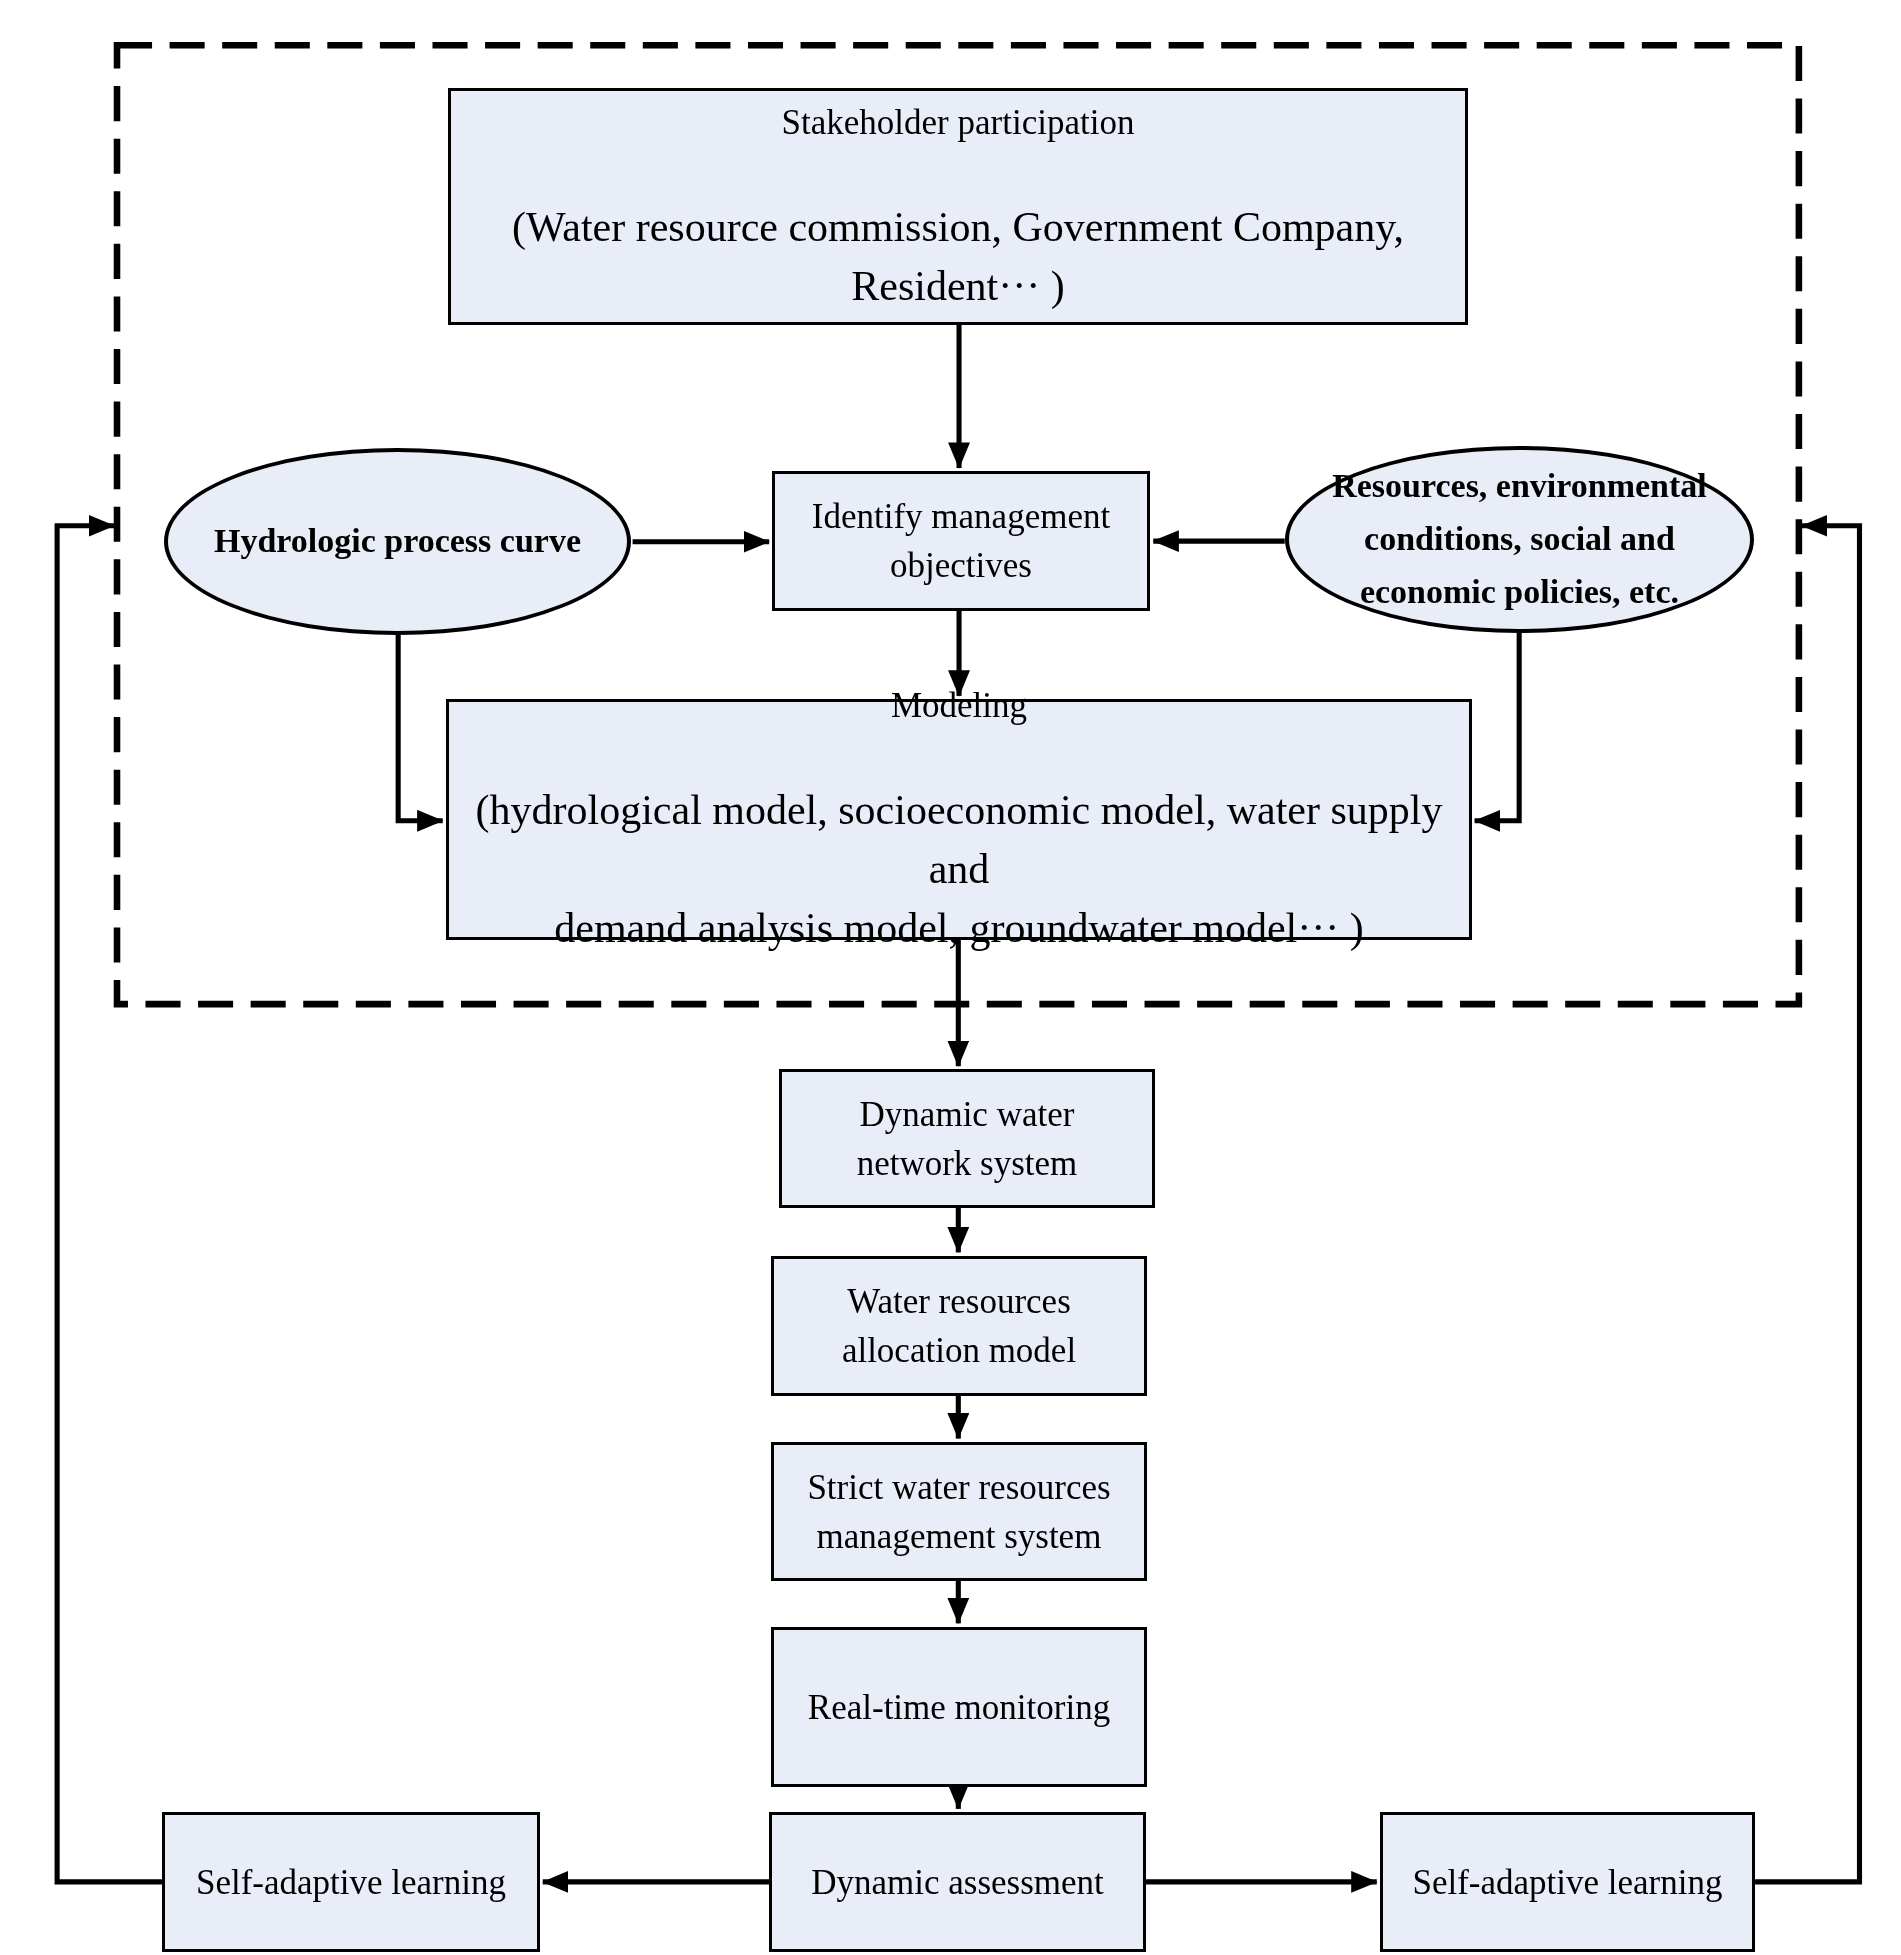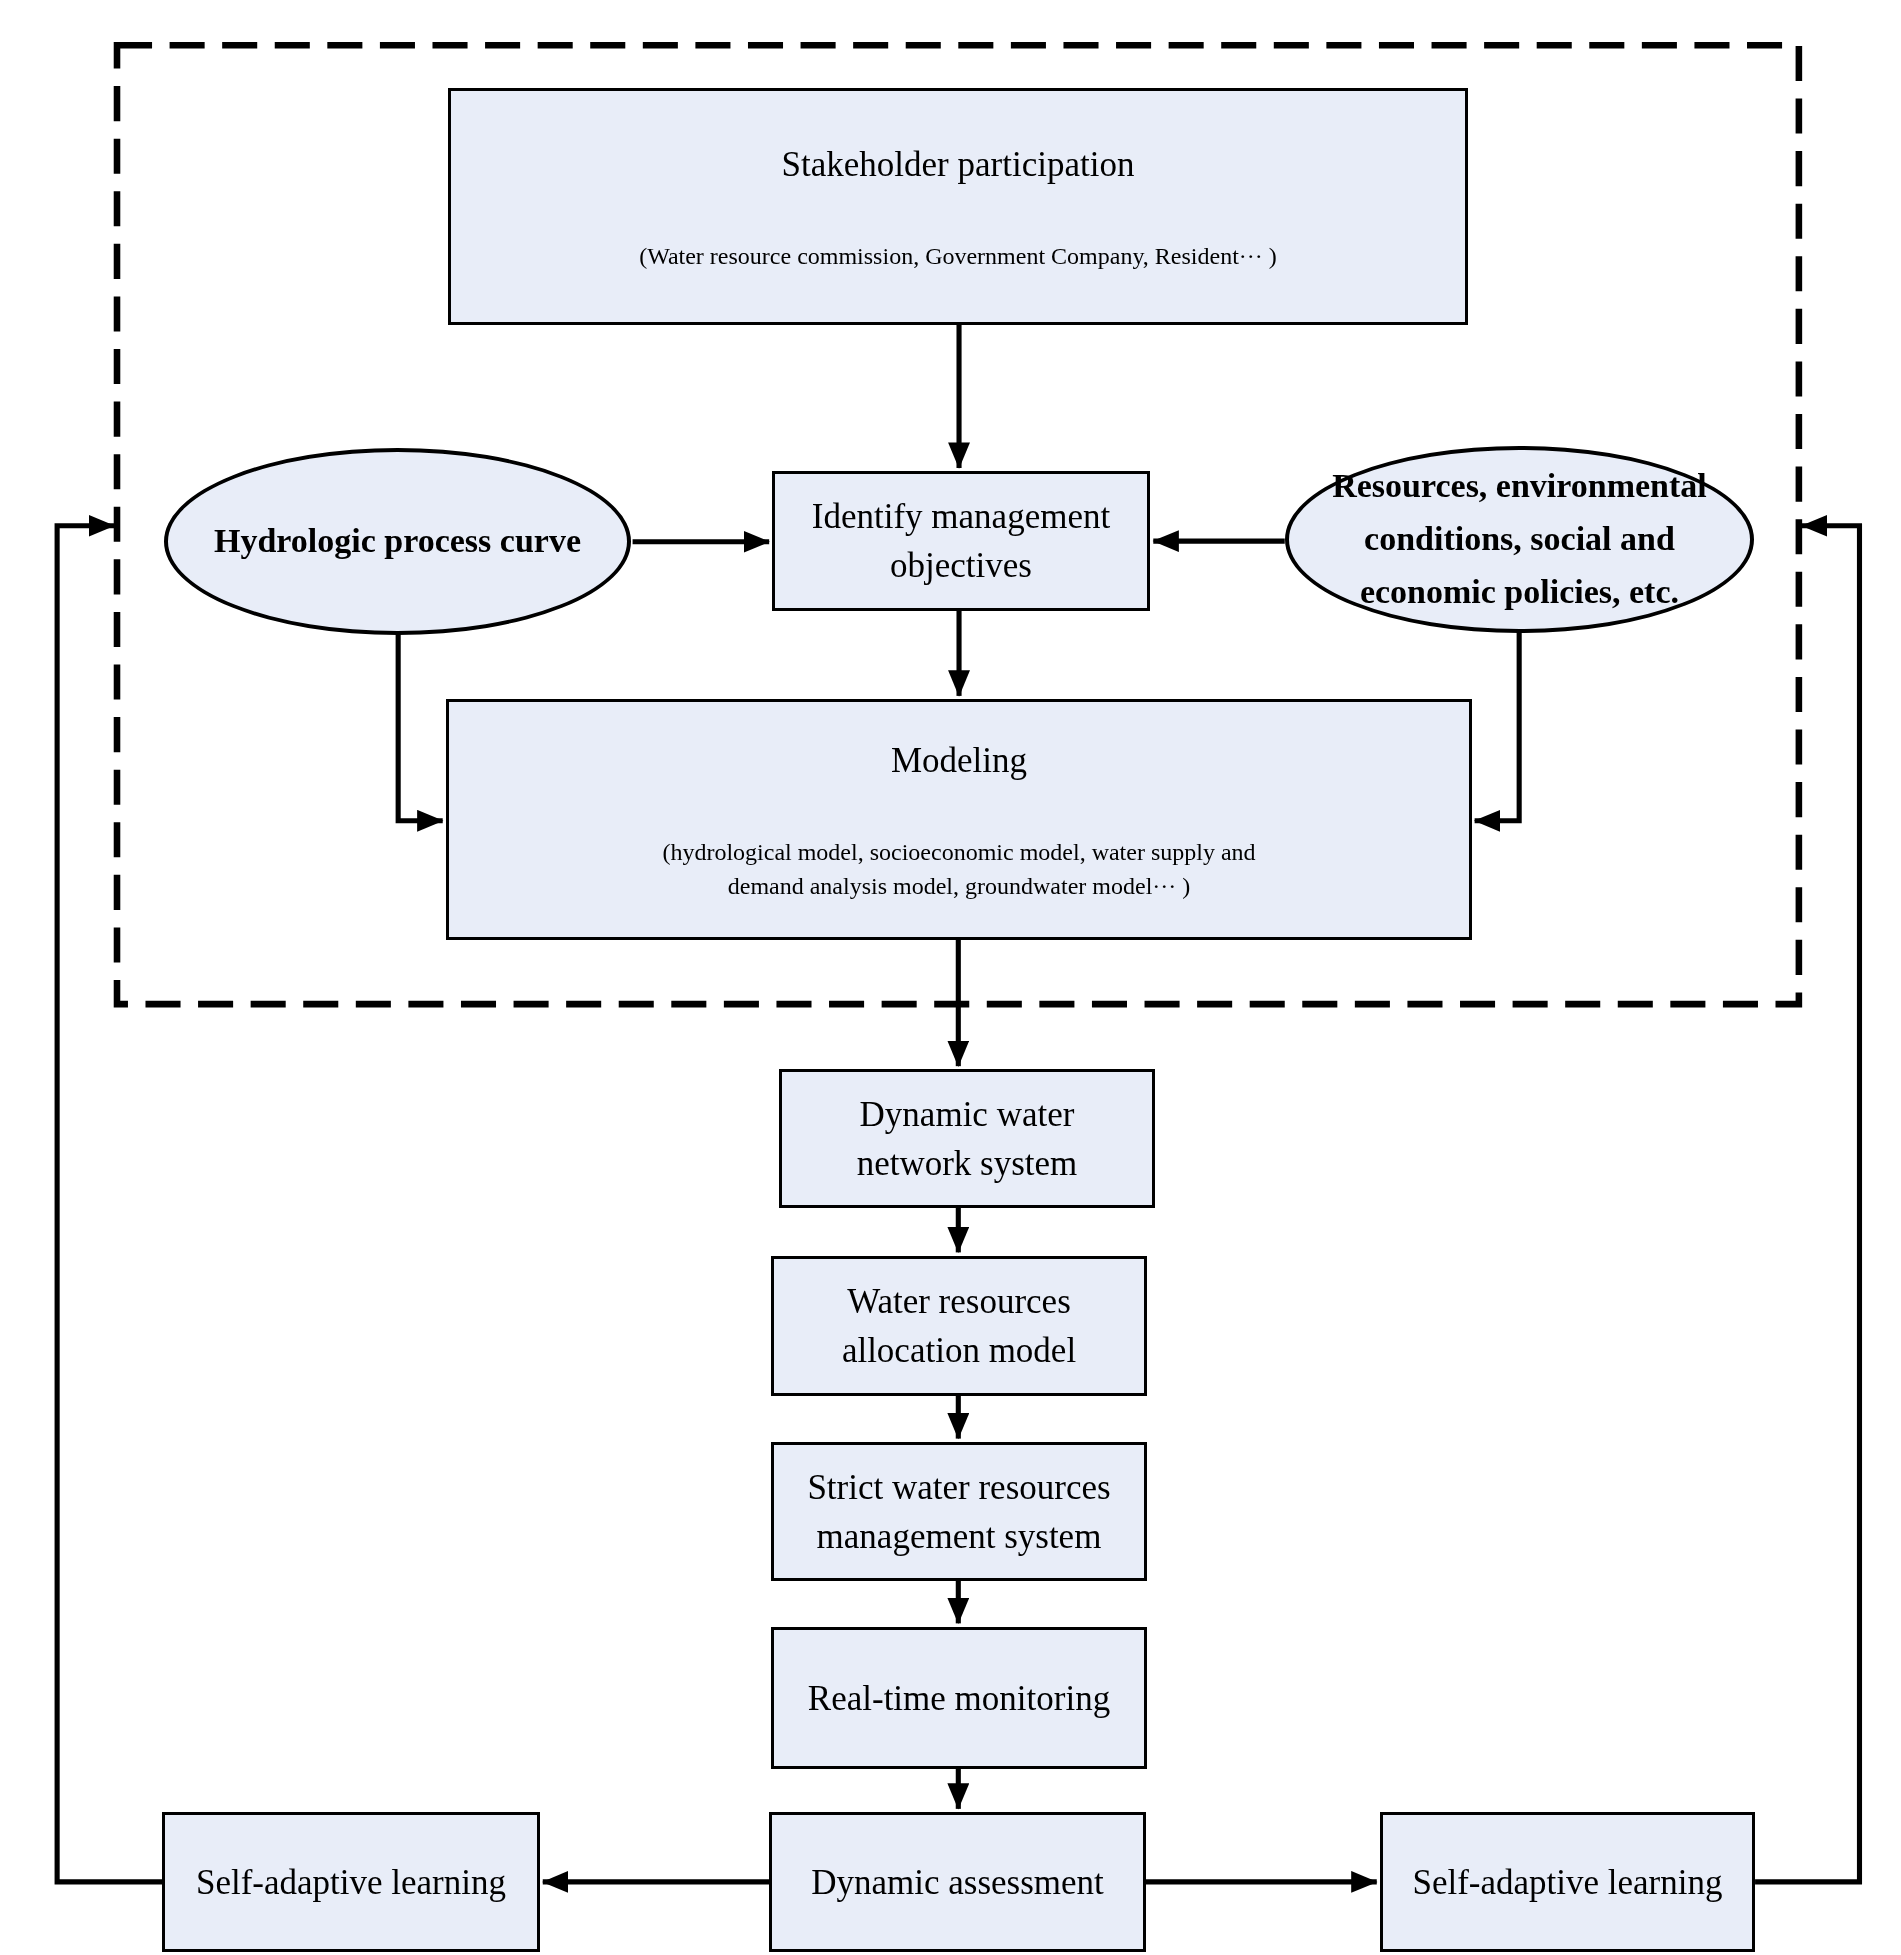--- a/index.html
+++ b/index.html
@@ -41,21 +41,21 @@
     font-size: 35px;
     line-height: 1.4;
   }
   .node .label,
   .node .title,
   .node .subtitle {
     white-space: pre-line;
     display: block;
   }
   .node.two-part { row-gap: 51px; }
-  .node.two-part .subtitle { font-size: 24px; line-height: 1.4; }
+  .node.two-part .subtitle { font-size: 42px; line-height: 1.4; }
   .node.modeling-box { }
   .ellipse {
     border-radius: 50%;
     border-width: 4.4px;
     font-size: 34px;
     line-height: 1.55;
     padding: 0 22px;
     font-weight: bold;
   }
 </style>
@@ -126,21 +126,21 @@
   <div class="node" style="left:771px; top:1240px; width:376px; height:140px;">
     <span class="label">Water resources
 allocation model</span>
   </div>
 
   <div class="node" style="left:771px; top:1426px; width:376px; height:139px;justify-content:center;">
     <span class="label">Strict water resources
 management system</span>
   </div>
 
-  <div class="node" style="left:771px; top:1611px; width:376px; height:142px;">
+  <div class="node" style="left:771px; top:1611px; width:376px; height:160px;">
     <span class="label">Real-time monitoring</span>
   </div>
 
   <div class="node" style="left:769px; top:1796px; width:377px; height:140px;">
     <span class="label">Dynamic assessment</span>
   </div>
 
   <div class="node" style="left:162px; top:1796px; width:378px; height:140px;">
     <span class="label">Self-adaptive learning</span>
   </div>

